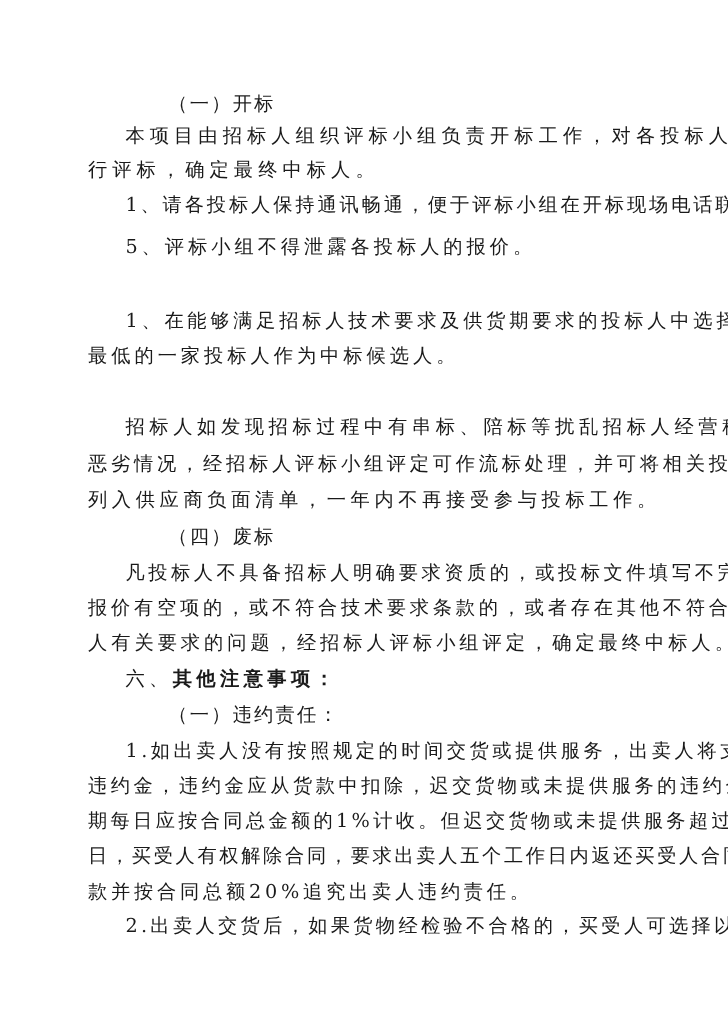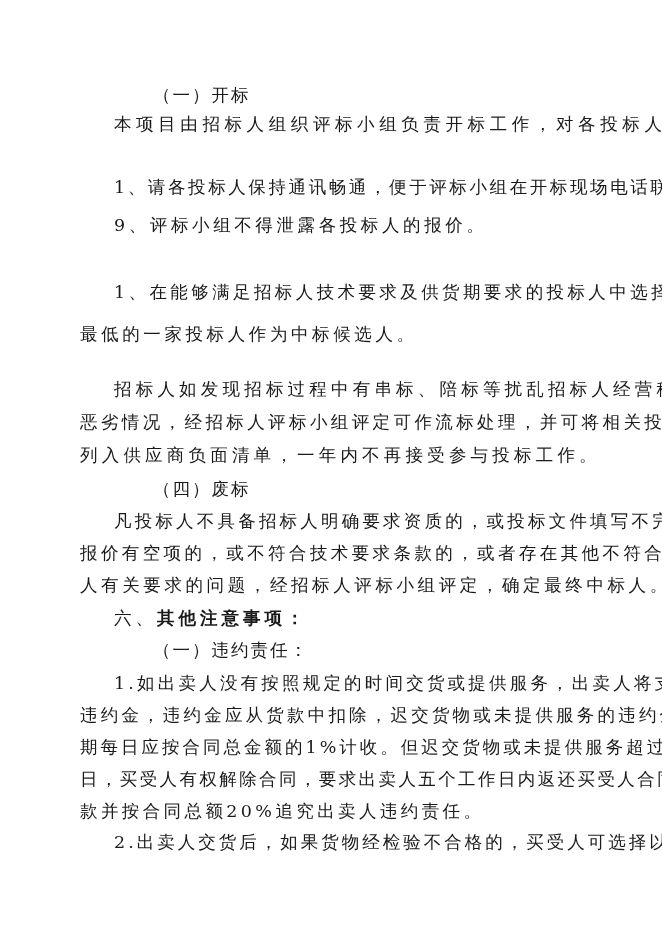--- a/index.html
+++ b/index.html
@@ -11,25 +11,26 @@
   .indent { left: 114px; width: 468px; }
   .heading { left: 114px; letter-spacing: 2px; margin-left: 39px; }
   .bold { font-weight: bold; }
 </style>
 </head>
 <body>
 
 <div class="page">
   <div class="line heading" style="top:83px">（一）开标</div>
   <div class="line indent" style="top:112px;letter-spacing:4.6px">本项目由招标人组织评标小组负责开标工作，对各投标人报价进</div>
+  <div class="line" style="top:143px;letter-spacing:4.6px">行评标，确定最终中标人。</div>
   <div class="line indent" style="top:175px;letter-spacing:2.6px">1、请各投标人保持通讯畅通，便于评标小组在开标现场电话联系。</div>
-  <div class="line indent" style="top:213px;letter-spacing:3.6px">9、评标小组不得泄露各投标人的报价。</div>
+  <div class="line indent" style="top:213px;letter-spacing:3.6px">5、评标小组不得泄露各投标人的报价。</div>
 
   <div class="line indent" style="top:280px;letter-spacing:3.4px">1、在能够满足招标人技术要求及供货期要求的投标人中选择总价</div>
-  <div class="line" style="top:322px;letter-spacing:3.6px">最低的一家投标人作为中标候选人。</div>
+  <div class="line" style="top:312px;letter-spacing:3.6px">最低的一家投标人作为中标候选人。</div>
 
   <div class="line indent" style="top:377px;letter-spacing:4.2px">招标人如发现招标过程中有串标、陪标等扰乱招标人经营秩序的</div>
   <div class="line" style="top:410px;letter-spacing:3.4px">恶劣情况，经招标人评标小组评定可作流标处理，并可将相关投标方</div>
   <div class="line heading" style="top:477px">（四）废标</div>
 
   <div class="line" style="top:443px;letter-spacing:4.2px">列入供应商负面清单，一年内不再接受参与投标工作。</div>
   <div class="line indent" style="top:509px;letter-spacing:3.2px">凡投标人不具备招标人明确要求资质的，或投标文件填写不完整、</div>
   <div class="line" style="top:541px;letter-spacing:3.4px">报价有空项的，或不符合技术要求条款的，或者存在其他不符合招标</div>
   <div class="line" style="top:573px;letter-spacing:3.6px">人有关要求的问题，经招标人评标小组评定，确定最终中标人。</div>
 

